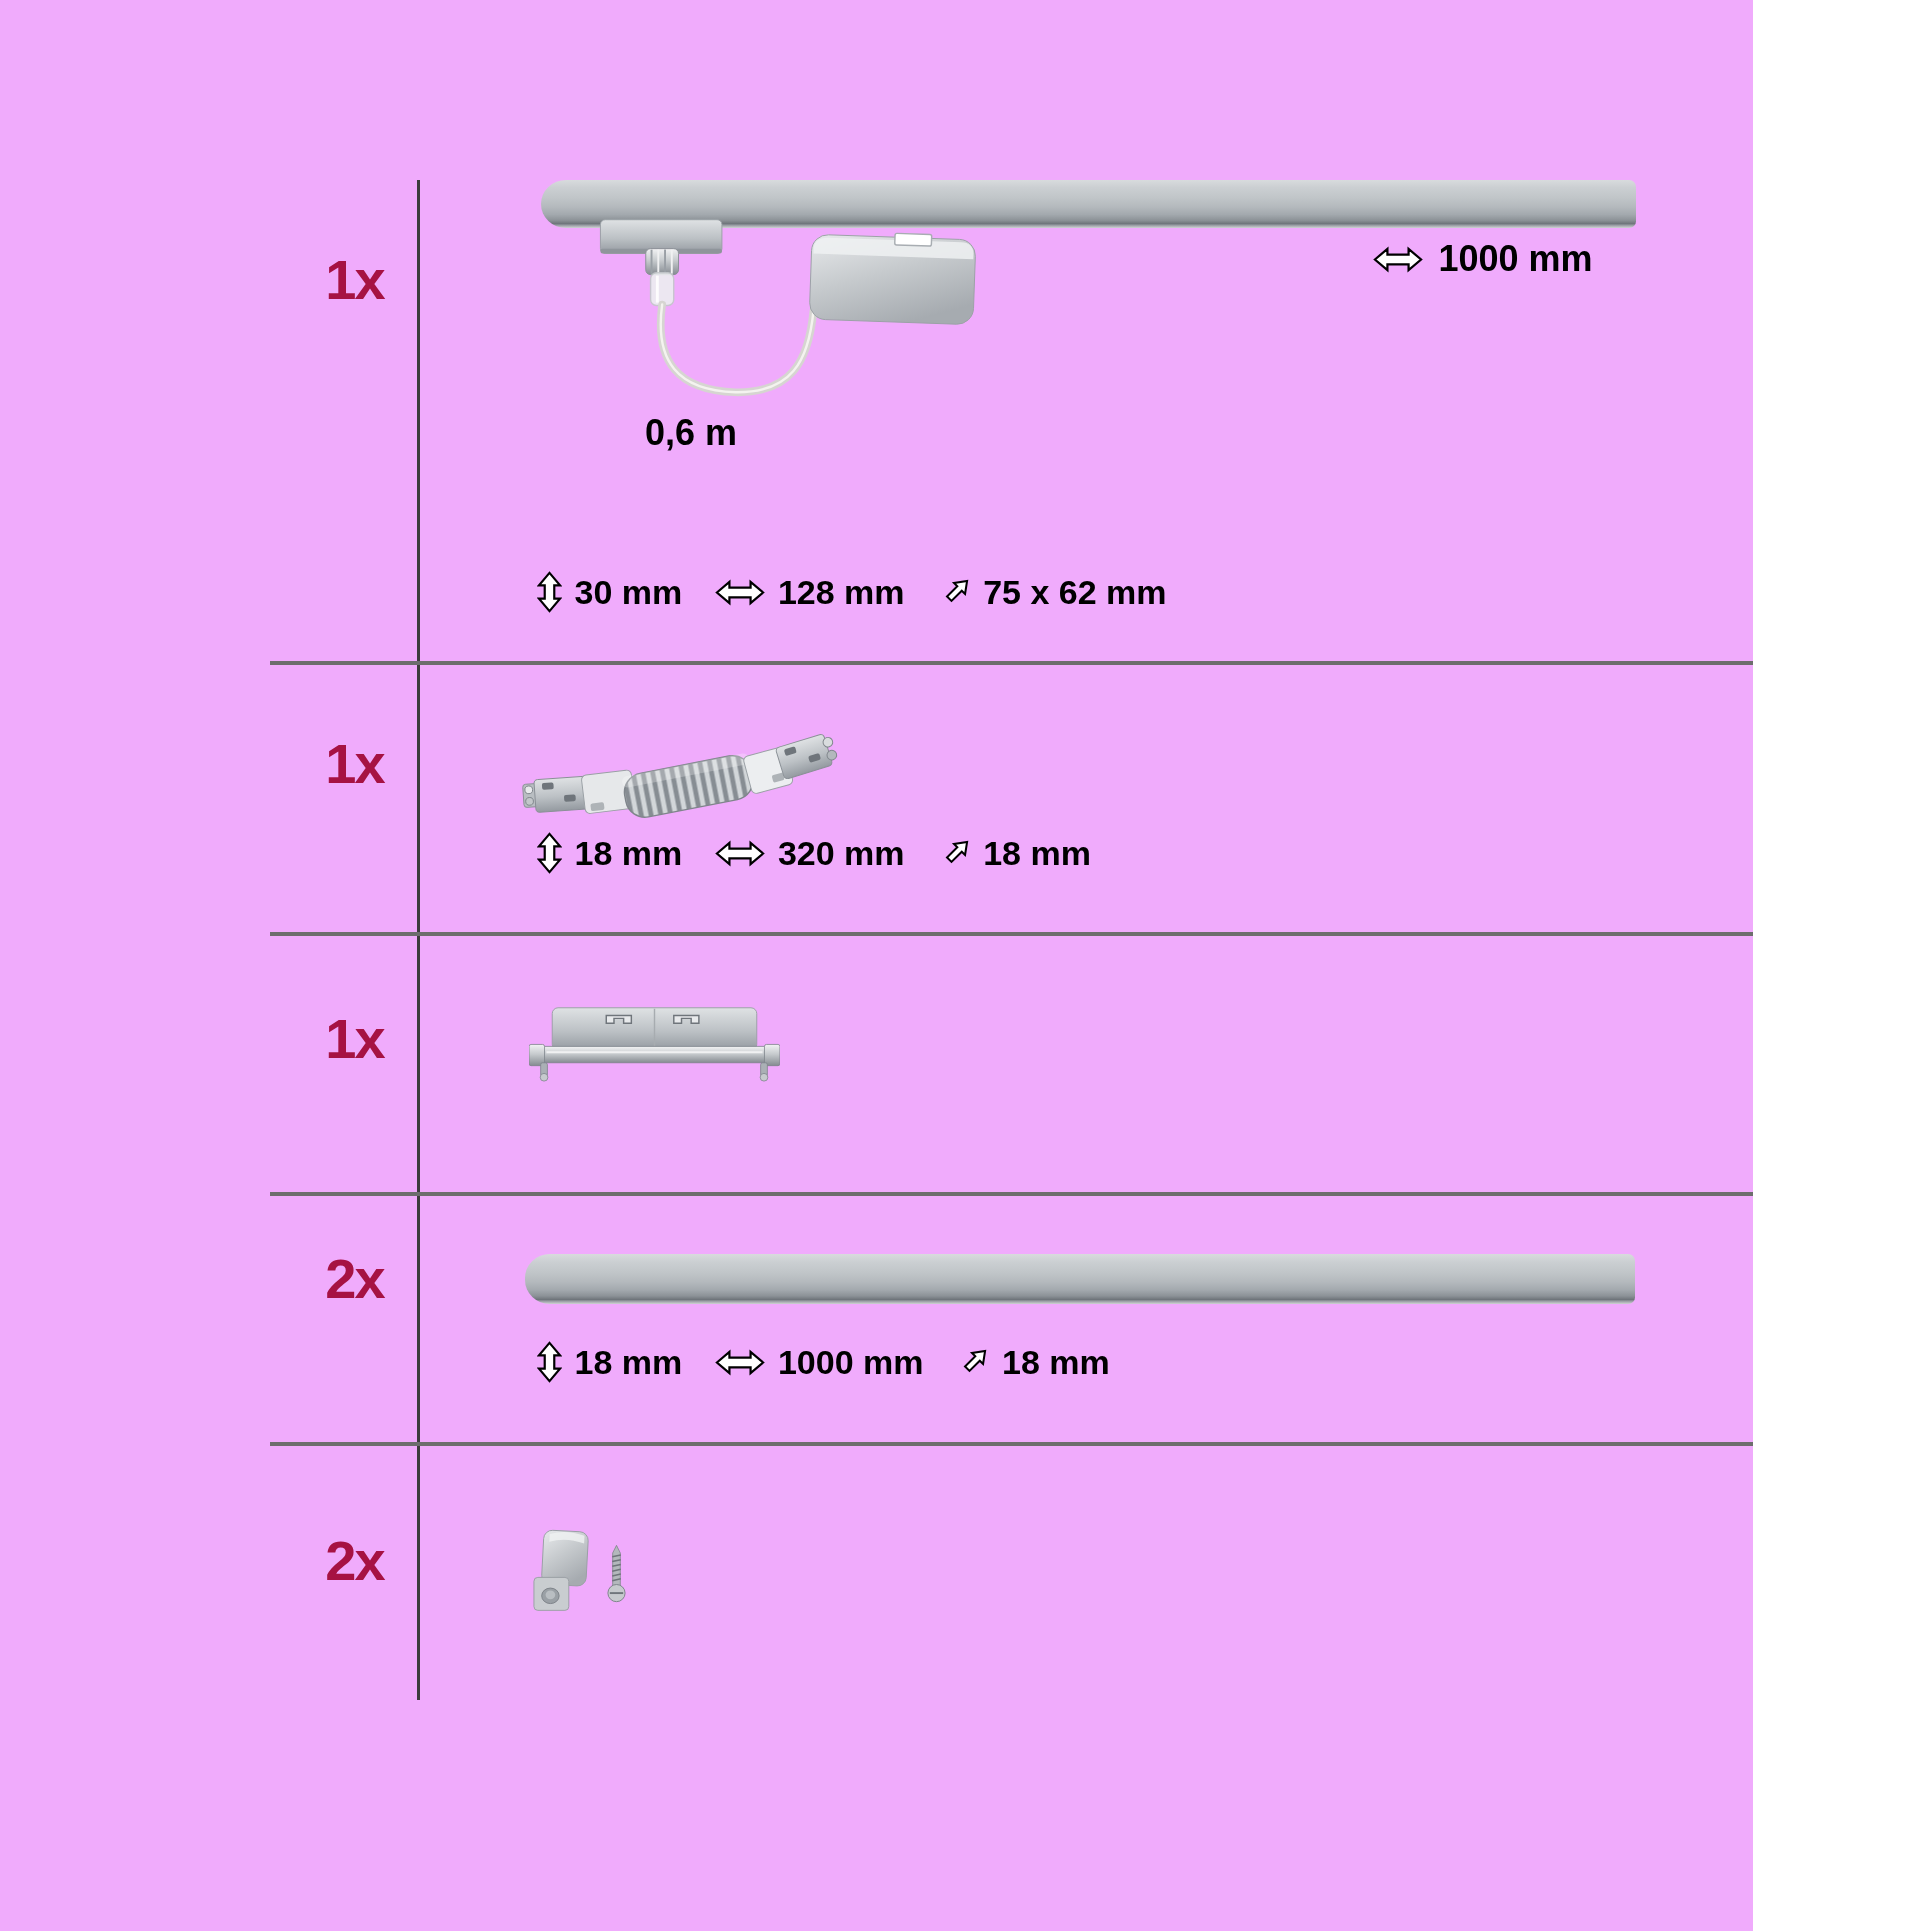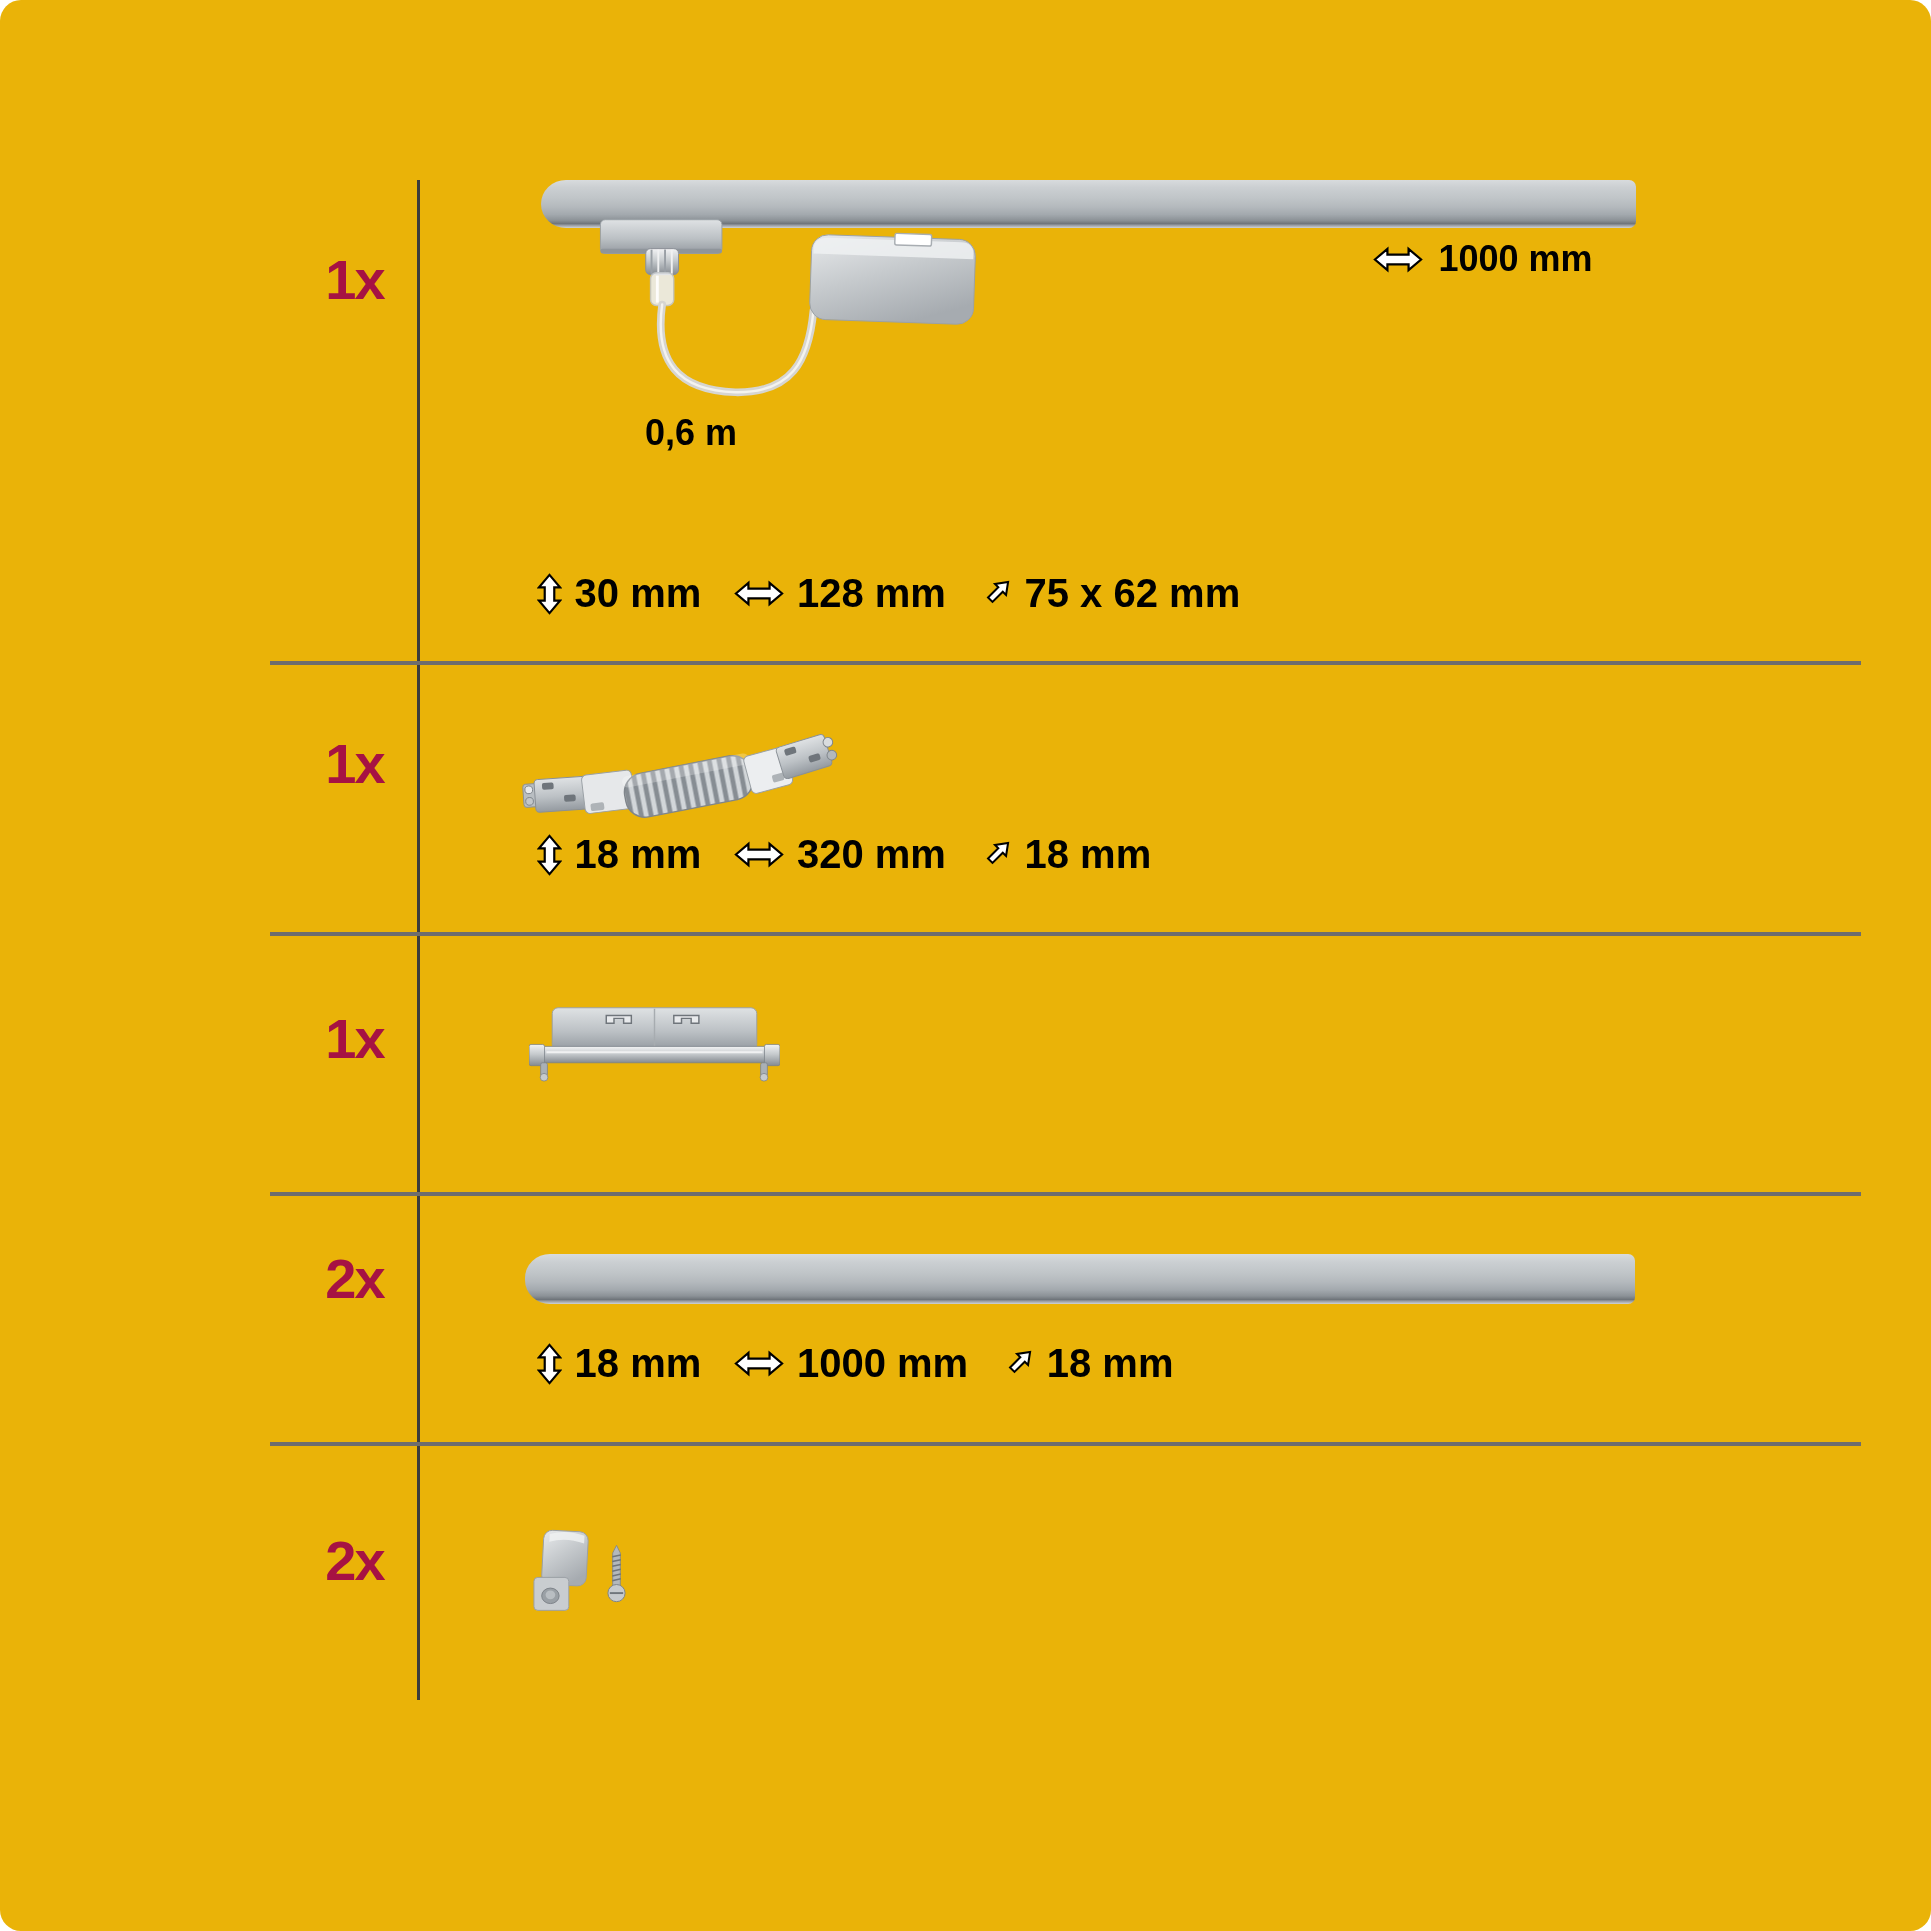--- a/index.html
+++ b/index.html
@@ -1,18 +1,18 @@
 <!DOCTYPE html>
 <html style="--color-accent: #A61243; --color-separator: #6d6d6d; --color-divider: #3c3c3c; --color-text: #000000; --color-metal-light: #dde0e2; --color-metal-dark: #8f959b;"><head>
 <meta charset="utf-8">
 <style>
   html,body{margin:0;padding:0;background:#fff;}
   .canvas{
-    position:relative;width:1931px;height:1931px;background:#eab308;
-    font-family:"Liberation Sans",sans-serif;overflow:hidden;color:var(--color-text,#000);border-radius:21px;
+    position:relative;width:1753px;height:1931px;background:#f0abfc;
+    font-family:"Liberation Sans",sans-serif;overflow:hidden;color:var(--color-text,#000);
   }
   .vline{
     position:absolute;left:417px;top:180px;width:2.9px;height:1520px;
     background:var(--color-divider,#3c3c3c);
   }
   .hsep{
     position:absolute;left:270px;width:1591px;height:3.9px;
     background:var(--color-separator,#6d6d6d);
   }
   .hsep.s1{top:661px;} .hsep.s2{top:932px;} .hsep.s3{top:1192px;} .hsep.s4{top:1442px;}
@@ -28,22 +28,22 @@
     background:linear-gradient(180deg,#d8dbdd 0%,#cbcfd2 16%,#c0c5c8 38%,#b4b9bd 56%,#a3a9ae 72%,#8c9297 84%,#6f757b 91%,#9599a0 94%,#d0d3d5 100%);
   }
   .rail.r1{left:541px;top:180px;width:1095px;}
   .rail.r4{left:525px;top:1254px;width:1110px;height:50px;}
   .anno{
     position:absolute;display:flex;align-items:center;gap:15.4px;
     font-size:36px;font-weight:bold;white-space:nowrap;
   }
   .anno .txt{line-height:1;}
   .dims{
-    position:absolute;display:flex;align-items:flex-end;
-    font-size:40px;font-weight:bold;white-space:nowrap;
+    position:absolute;display:flex;align-items:center;
+    font-size:34px;font-weight:bold;white-space:nowrap;
   }
   .dim-group{display:flex;align-items:center;gap:12.6px;margin-right:33px;}
   .icon svg{display:block;}
   .art{position:absolute;}
 </style>
 </head>
 <body>
 
 <div class="canvas">
 

